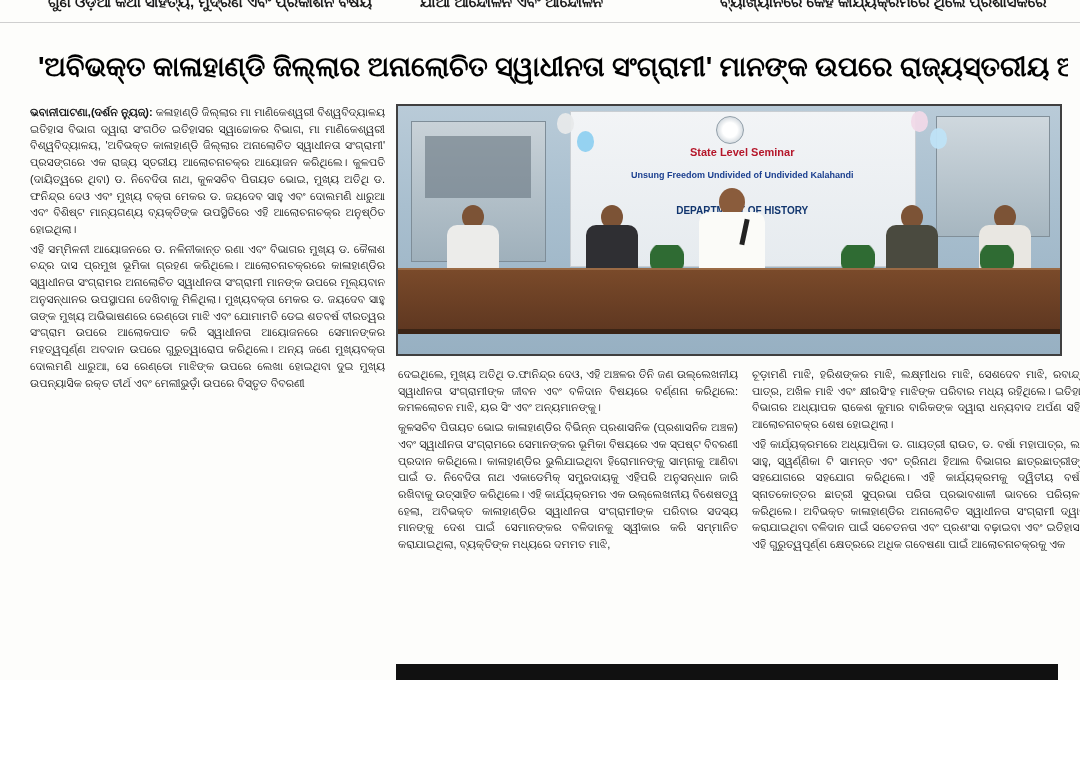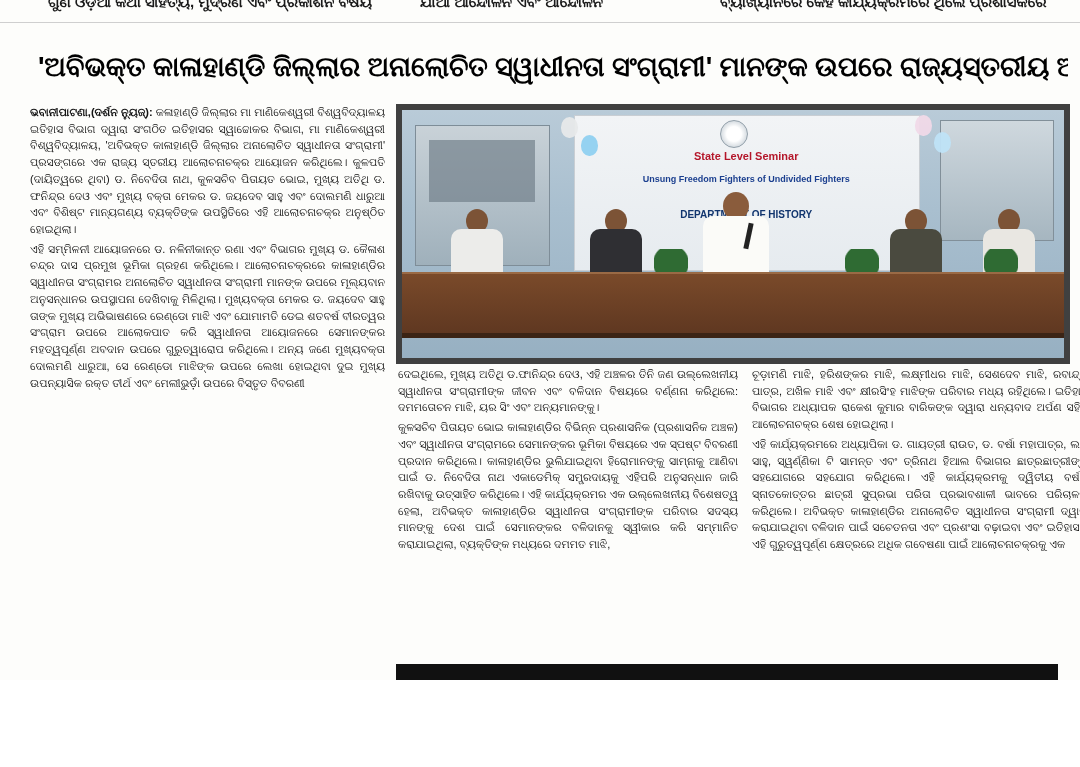--- a/index.html
+++ b/index.html
@@ -82,21 +82,21 @@
 
   .lead-in { font-weight: bold; }
 
   
   .photo {
     position: absolute;
     top: 104px;
     left: 396px;
     width: 662px;
     height: 248px;
-    border: 6px solid #404040;
+    border: 2px solid #404040;
     overflow: hidden;
     background: #8aa6bd;
   }
   .ph-wall {
     position: absolute; inset: 0;
     background:
       linear-gradient(#b9cbd8 0%, #a9bfcf 40%, #97b0c2 100%);
   }
   .ph-backdrop {
     position: absolute;
@@ -285,21 +285,21 @@
 
   <h1 class="headline">'ଅବିଭକ୍ତ କାଳାହାଣ୍ଡି ଜିଲ୍ଲାର ଅନାଲୋଚିତ ସ୍ୱାଧୀନତା ସଂଗ୍ରାମୀ' ମାନଙ୍କ ଉପରେ ରାଜ୍ୟସ୍ତରୀୟ ଆଲୋଚନାଚକ୍ର</h1>
 
   <div class="photo">
     <div class="ph-wall"></div>
     <div class="ph-posterL"></div>
     <div class="ph-posterR"></div>
     <div class="ph-backdrop"></div>
     <div class="ph-emblem"></div>
     <div class="ph-banner-title">State Level Seminar</div>
-    <div class="ph-banner-sub">Unsung Freedom Fighters of Undivided Fighters</div>
+    <div class="ph-banner-sub">Unsung Freedom Undivided of Undivided Kalahandi</div>
     <div class="ph-banner-dept">DEPARTMENT OF HISTORY</div>
     <div class="ph-balloon bl1"></div>
     <div class="ph-balloon bl2"></div>
     <div class="ph-balloon bl3"></div>
     <div class="ph-balloon bl4"></div>
     <div class="ph-person p1">
         <div class="head"></div>
         <div class="body"></div>
       </div>
     <div class="ph-person p2">
@@ -328,21 +328,21 @@
   </div>
 
   <div class="cols">
 
     <div class="col col-1">
       <p><span class="lead-in">ଭବାନୀପାଟଣା,(ଦର୍ଶନ ନ୍ୟୁଜ୍):</span> <span>କଳାହାଣ୍ଡି ଜିଲ୍ଲାର ମା ମାଣିକେଶ୍ୱରୀ ବିଶ୍ୱବିଦ୍ୟାଳୟ ଇତିହାସ ବିଭାଗ ଦ୍ୱାରା ସଂଗଠିତ ଇତିହାସର ସ୍ୱାଚ୍ଚୋକର ବିଭାଗ, ମା ମାଣିକେଶ୍ୱରୀ ବିଶ୍ୱବିଦ୍ୟାଳୟ, 'ଅବିଭକ୍ତ କାଳାହାଣ୍ଡି ଜିଲ୍ଲାର ଅନାଲୋଚିତ ସ୍ୱାଧୀନତା ସଂଗ୍ରାମୀ' ପ୍ରସଙ୍ଗରେ ଏକ ରାଜ୍ୟ ସ୍ତରୀୟ ଆଲୋଚନାଚକ୍ର ଆୟୋଜନ କରିଥିଲେ। କୁଳପତି (ଦାୟିତ୍ୱରେ ଥିବା) ଡ. ନିବେଦିତା ନାଥ, କୁଳସଚିବ ପିତାୟତ ଭୋଇ, ମୁଖ୍ୟ ଅତିଥି ଡ. ଫନିନ୍ଦ୍ର ଦେଓ ଏବଂ ମୁଖ୍ୟ ବକ୍ତା ମେକର ଡ. ଜୟଦେବ ସାହୁ ଏବଂ ଦୋଲମଣି ଧାରୁଆ ଏବଂ ବିଶିଷ୍ଟ ମାନ୍ୟଗଣ୍ୟ ବ୍ୟକ୍ତିଙ୍କ ଉପସ୍ଥିତିରେ ଏହି ଆଲୋଚନାଚକ୍ର ଅନୁଷ୍ଠିତ ହୋଇଥିଲା।</span></p>
       <p>ଏହି ସମ୍ମିଳନୀ ଆୟୋଜନରେ ଡ. ନଳିନୀକାନ୍ତ ରଣା ଏବଂ ବିଭାଗର ମୁଖ୍ୟ ଡ. କୈଳାଶ ଚନ୍ଦ୍ର ଦାସ ପ୍ରମୁଖ ଭୂମିକା ଗ୍ରହଣ କରିଥିଲେ। ଆଲୋଚନାଚକ୍ରରେ କାଳାହାଣ୍ଡିର ସ୍ୱାଧୀନତା ସଂଗ୍ରାମର ଅନାଲୋଚିତ ସ୍ୱାଧୀନତା ସଂଗ୍ରାମୀ ମାନଙ୍କ ଉପରେ ମୂଲ୍ୟବାନ ଅନୁସନ୍ଧାନର ଉପସ୍ଥାପନା ଦେଖିବାକୁ ମିଳିଥିଲା। ମୁଖ୍ୟବକ୍ତା ମେକର ଡ. ଜୟଦେବ ସାହୁ ତାଙ୍କ ମୁଖ୍ୟ ଅଭିଭାଷଣରେ ରେଣ୍ଡୋ ମାଝି ଏବଂ ଯୋମାମତି ଡେଇ ଶତବର୍ଷ ବୀରତ୍ୱର ସଂଗ୍ରାମ ଉପରେ ଆଲୋକପାତ କରି ସ୍ୱାଧୀନତା ଆୟୋଜନରେ ସେମାନଙ୍କର ମହତ୍ୱପୂର୍ଣ୍ଣ ଅବଦାନ ଉପରେ ଗୁରୁତ୍ୱାରୋପ କରିଥିଲେ। ଅନ୍ୟ ଜଣେ ମୁଖ୍ୟବକ୍ତା ଦୋଲମଣି ଧାରୁଆ, ସେ ରେଣ୍ଡୋ ମାଝିଙ୍କ ଉପରେ ଲେଖା ହୋଇଥିବା ଦୁଇ ମୁଖ୍ୟ ଉପନ୍ୟାସିକ ରକ୍ତ ତୀର୍ଥ ଏବଂ ମେଲୀଭୁଡ଼ାଁ ଉପରେ ବିସ୍ତୃତ ବିବରଣୀ</p>
     </div>
 
     <div class="col col-2">
-      <p>ଦେଇଥିଲେ, ମୁଖ୍ୟ ଅତିଥି ଡ.ଫାନିନ୍ଦ୍ର ଦେଓ, ଏହି ଅଞ୍ଚଳର ତିନି ଜଣ ଉଲ୍ଲେଖନୀୟ ସ୍ୱାଧୀନତା ସଂଗ୍ରାମୀଙ୍କ ଜୀବନ ଏବଂ ବଳିଦାନ ବିଷୟରେ ବର୍ଣ୍ଣନା କରିଥିଲେ: ଦମମତୋଚନ ମାଝି, ୟର ସିଂ ଏବଂ ଅନ୍ୟମାନଙ୍କୁ।</p>
+      <p>ଦେଇଥିଲେ, ମୁଖ୍ୟ ଅତିଥି ଡ.ଫାନିନ୍ଦ୍ର ଦେଓ, ଏହି ଅଞ୍ଚଳର ତିନି ଜଣ ଉଲ୍ଲେଖନୀୟ ସ୍ୱାଧୀନତା ସଂଗ୍ରାମୀଙ୍କ ଜୀବନ ଏବଂ ବଳିଦାନ ବିଷୟରେ ବର୍ଣ୍ଣନା କରିଥିଲେ: କମଳଲୋଚନ ମାଝି, ୟର ସିଂ ଏବଂ ଅନ୍ୟମାନଙ୍କୁ।</p>
       <p>କୁଳସଚିବ ପିତାୟତ ଭୋଇ କାଳାହାଣ୍ଡିର ବିଭିନ୍ନ ପ୍ରଶାସନିକ (ପ୍ରଶାସନିକ ଅଞ୍ଚଳ) ଏବଂ ସ୍ୱାଧୀନତା ସଂଗ୍ରାମରେ ସେମାନଙ୍କର ଭୂମିକା ବିଷୟରେ ଏକ ସ୍ପଷ୍ଟ ବିବରଣୀ ପ୍ରଦାନ କରିଥିଲେ। କାଳାହାଣ୍ଡିର ଭୁଲିଯାଇଥିବା ହିରୋମାନଙ୍କୁ ସାମ୍ନାକୁ ଆଣିବା ପାଇଁ ଡ. ନିବେଦିତା ନାଥ ଏକାଡେମିକ୍ ସମ୍ପ୍ରଦାୟକୁ ଏହିପରି ଅନୁସନ୍ଧାନ ଜାରି ରଖିବାକୁ ଉତ୍ସାହିତ କରିଥିଲେ। ଏହି କାର୍ଯ୍ୟକ୍ରମର ଏକ ଉଲ୍ଲେଖନୀୟ ବିଶେଷତ୍ୱ ହେଲା, ଅବିଭକ୍ତ କାଳାହାଣ୍ଡିର ସ୍ୱାଧୀନତା ସଂଗ୍ରାମୀଙ୍କ ପରିବାର ସଦସ୍ୟ ମାନଙ୍କୁ ଦେଶ ପାଇଁ ସେମାନଙ୍କର ବଳିଦାନକୁ ସ୍ୱୀକାର କରି ସମ୍ମାନିତ କରାଯାଇଥିଲା, ବ୍ୟକ୍ତିଙ୍କ ମଧ୍ୟରେ ଦମମତ ମାଝି,</p>
     </div>
 
     <div class="col col-3">
       <p>ଚୂଡ଼ାମଣି ମାଝି, ହରିଶଙ୍କର ମାଝି, ଲକ୍ଷ୍ମୀଧର ମାଝି, ସେଶଦେବ ମାଝି, ରବାନ୍ଦ୍ର ପାତ୍ର, ଅଖିଳ ମାଝି ଏବଂ କ୍ଷୀରସିଂହ ମାଝିଙ୍କ ପରିବାର ମଧ୍ୟ ରହିଥିଲେ। ଇତିହାସ ବିଭାଗର ଅଧ୍ୟାପକ ରାକେଶ କୁମାର ବାରିକଙ୍କ ଦ୍ୱାରା ଧନ୍ୟବାଦ ଅର୍ପଣ ସହିତ ଆଲୋଚନାଚକ୍ର ଶେଷ ହୋଇଥିଲା।</p>
       <p>ଏହି କାର୍ଯ୍ୟକ୍ରମରେ ଅଧ୍ୟାପିକା ଡ. ଗାୟତ୍ରୀ ରାଉତ, ଡ. ବର୍ଷା ମହାପାତ୍ର, ଲକି ସାହୁ, ସ୍ୱର୍ଣ୍ଣିକା ଟି ସାମନ୍ତ ଏବଂ ତ୍ରିନାଥ ହିଆଲ ବିଭାଗର ଛାତ୍ରଛାତ୍ରୀଙ୍କ ସହଯୋଗରେ ସହଯୋଗ କରିଥିଲେ। ଏହି କାର୍ଯ୍ୟକ୍ରମକୁ ଦ୍ୱିତୀୟ ବର୍ଷର ସ୍ନାତକୋତ୍ତର ଛାତ୍ରୀ ସୁପ୍ରଭା ପରିତା ପ୍ରଭାବଶାଳୀ ଭାବରେ ପରିଚାଳନା କରିଥିଲେ। ଅବିଭକ୍ତ କାଳାହାଣ୍ଡିର ଅନାଲୋଚିତ ସ୍ୱାଧୀନତା ସଂଗ୍ରାମୀ ଦ୍ୱାରା କରାଯାଇଥିବା ବଳିଦାନ ପାଇଁ ସଚେତନତା ଏବଂ ପ୍ରଶଂସା ବଢ଼ାଇବା ଏବଂ ଇତିହାସର ଏହି ଗୁରୁତ୍ୱପୂର୍ଣ୍ଣ କ୍ଷେତ୍ରରେ ଅଧିକ ଗବେଷଣା ପାଇଁ ଆଲୋଚନାଚକ୍ରକୁ ଏକ</p>
     </div>
 
   </div>
 

